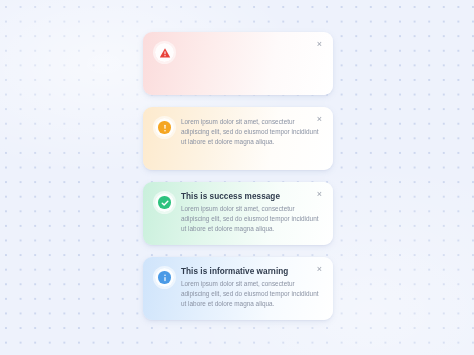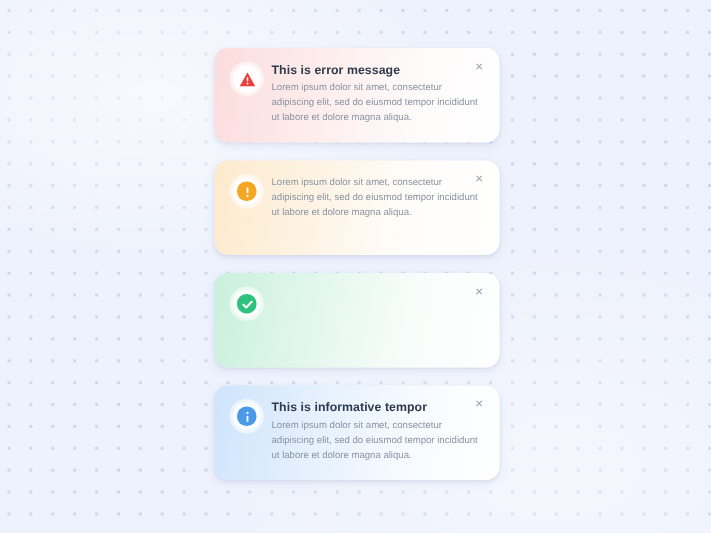--- a/index.html
+++ b/index.html
@@ -142,24 +142,20 @@
     <div class="alert error">
       <span class="icon-wrap">
         <span class="badge error-badge">
           <svg width="12" height="12" viewBox="0 0 24 24" aria-hidden="true">
             <path d="M12 2.6 L22.4 21 H1.6 Z" fill="#e8413a"></path>
             <rect x="11" y="8.5" width="2" height="6" rx="1" fill="#ffffff"></rect>
             <circle cx="12" cy="17.3" r="1.25" fill="#ffffff"></circle>
           </svg>
         </span>
       </span>
-      <div class="content">
-        <p class="alert-title">This is error message</p>
-        <p class="alert-body">Lorem ipsum dolor sit amet, consectetur adipiscing elit, sed do eiusmod tempor incididunt ut labore et dolore magna aliqua.</p>
-      </div>
       <span class="close-btn">×</span>
     </div>
 
     <div class="alert warning">
       <span class="icon-wrap">
         <span class="badge warning-badge">
           <svg width="12" height="12" viewBox="0 0 24 24" aria-hidden="true">
             <rect x="10.8" y="5.5" width="2.4" height="8.2" rx="1.2" fill="#ffffff"></rect>
             <circle cx="12" cy="17.4" r="1.5" fill="#ffffff"></circle>
           </svg>
@@ -172,33 +168,37 @@
     </div>
 
     <div class="alert success">
       <span class="icon-wrap">
         <span class="badge success-badge">
           <svg width="12" height="12" viewBox="0 0 24 24" aria-hidden="true">
             <path d="M6.5 12.4 L10.3 16.1 L17.6 8.4" fill="none" stroke="#ffffff" stroke-width="2.8" stroke-linecap="round" stroke-linejoin="round"></path>
           </svg>
         </span>
       </span>
+      <div class="content">
+        <p class="alert-title">This is success message</p>
+        <p class="alert-body">Lorem ipsum dolor sit amet, consectetur adipiscing elit, sed do eiusmod tempor incididunt ut labore et dolore magna aliqua.</p>
+      </div>
       <span class="close-btn">×</span>
     </div>
 
     <div class="alert info">
       <span class="icon-wrap">
         <span class="badge info-badge">
           <svg width="12" height="12" viewBox="0 0 24 24" aria-hidden="true">
             <circle cx="12" cy="6.6" r="1.5" fill="#ffffff"></circle>
             <rect x="10.8" y="10.2" width="2.4" height="8.2" rx="1.2" fill="#ffffff"></rect>
           </svg>
         </span>
       </span>
       <div class="content">
-        <p class="alert-title">This is informative tempor</p>
+        <p class="alert-title">This is informative warning</p>
         <p class="alert-body">Lorem ipsum dolor sit amet, consectetur adipiscing elit, sed do eiusmod tempor incididunt ut labore et dolore magna aliqua.</p>
       </div>
       <span class="close-btn">×</span>
     </div>
 
   </div>
 </div>
 
 </body></html>

